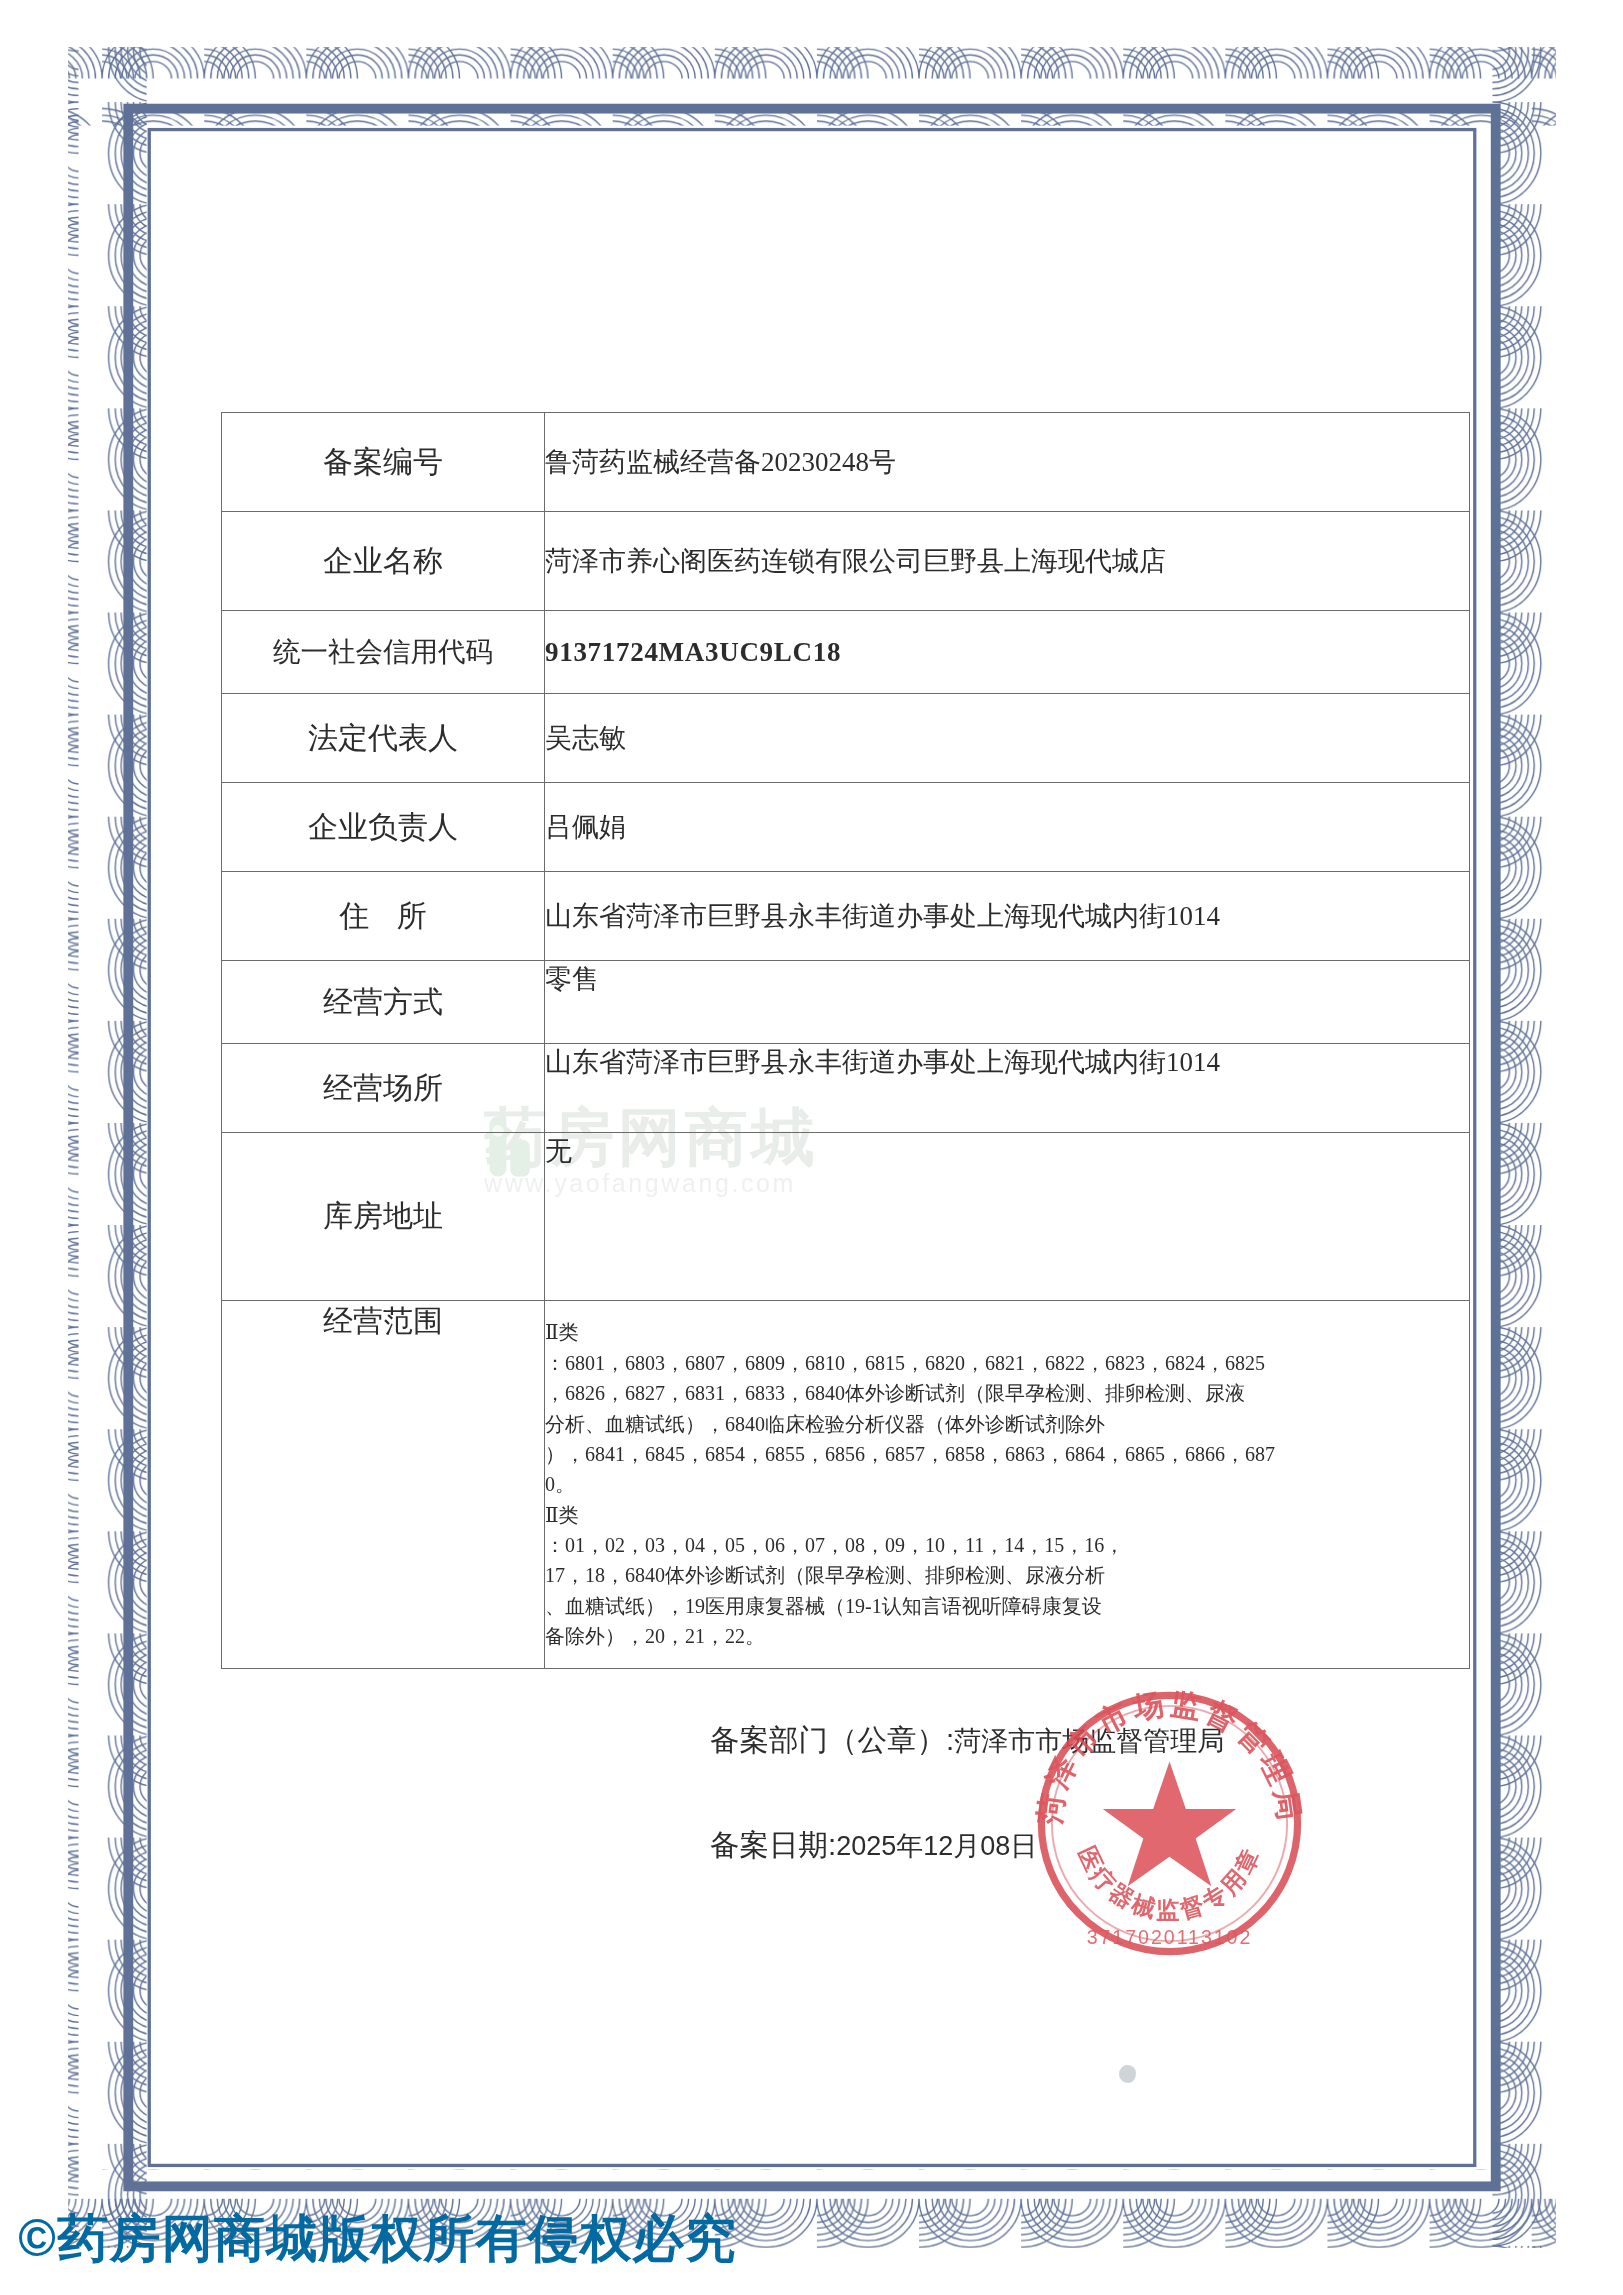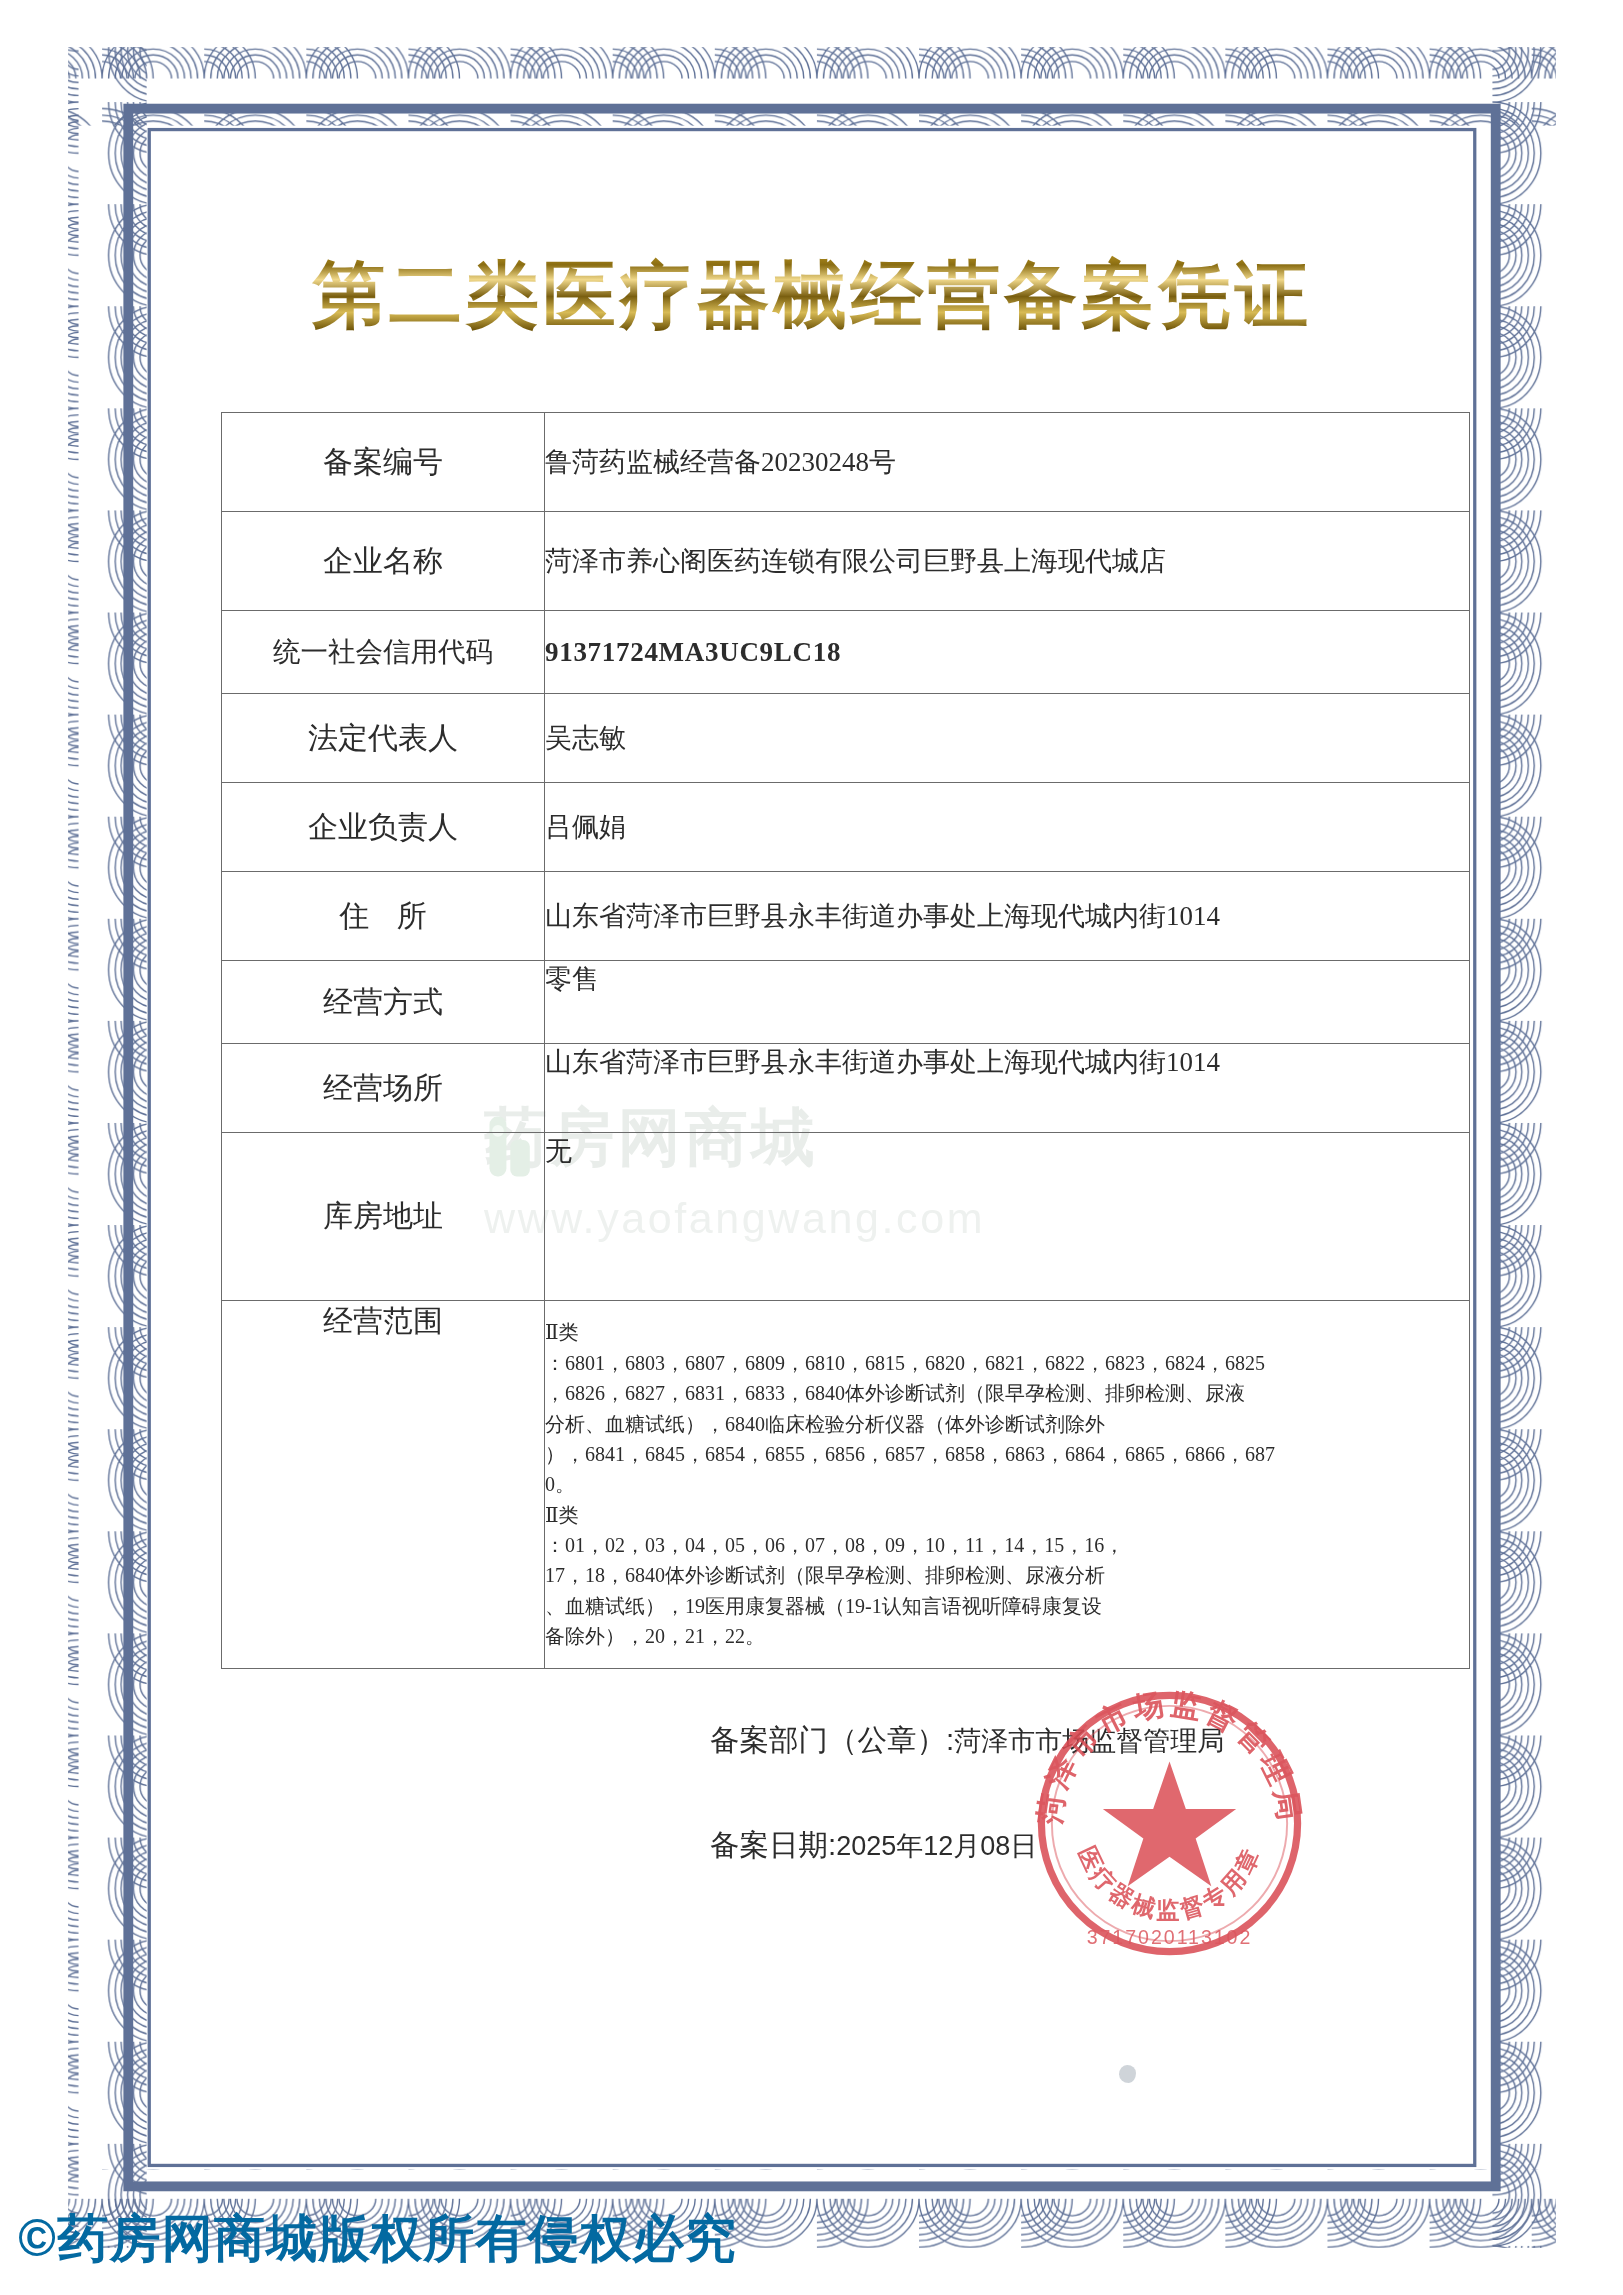--- a/index.html
+++ b/index.html
@@ -76,21 +76,21 @@
     position:absolute;left:484px;top:1106px;width:694px;height:164px;
     pointer-events:none;user-select:none;
   }
   #wm-center .wm-txt{
     font-family:"Liberation Sans","DejaVu Sans",sans-serif;
     font-size:63px;font-weight:bold;color:#e9edea;letter-spacing:3.9px;
     line-height:1.0;
   }
   #wm-center .wm-url{
     font-family:"Liberation Sans","DejaVu Sans",sans-serif;
-    font-size:43px;color:#eef1ef;letter-spacing:2.6px;margin-top:25px;
+    font-size:25px;color:#eef1ef;letter-spacing:2.6px;margin-top:0;
   }
   #wm-logo{
     position:absolute;left:0;top:7.9px;width:50px;height:65px;
   }
   #wm-bottom{
     position:absolute;left:18.3px;top:2205px;
     font-family:"Liberation Sans","DejaVu Sans",sans-serif;
     font-size:51px;font-weight:bold;color:#0369a1;letter-spacing:1.3px;
     white-space:nowrap;pointer-events:none;user-select:none;
   }
@@ -190,21 +190,20 @@
   </svg>
   <div class="wm-txt">药房网商城</div>
   <div class="wm-url">www.yaofangwang.com</div>
 </div>
 
 <div id="wm-bottom">©药房网商城版权所有侵权必究</div>
 <div id="speck"></div>
 
 <div id="content">
 
-  <div id="title">第二类医疗器械经营备案凭证</div>
 
   <table id="cert-table">
     <tbody>
         <tr>
       <td class="lbl">备案编号</td>
       <td class="val" style="height:98px">鲁菏药监械经营备20230248号</td>
     </tr>
     <tr>
       <td class="lbl">企业名称</td>
       <td class="val" style="height:98px">菏泽市养心阁医药连锁有限公司巨野县上海现代城店</td>

